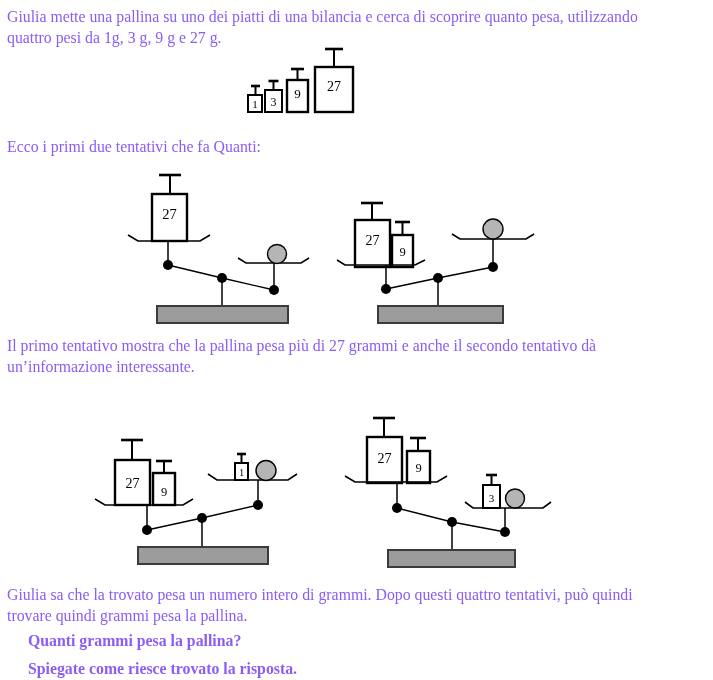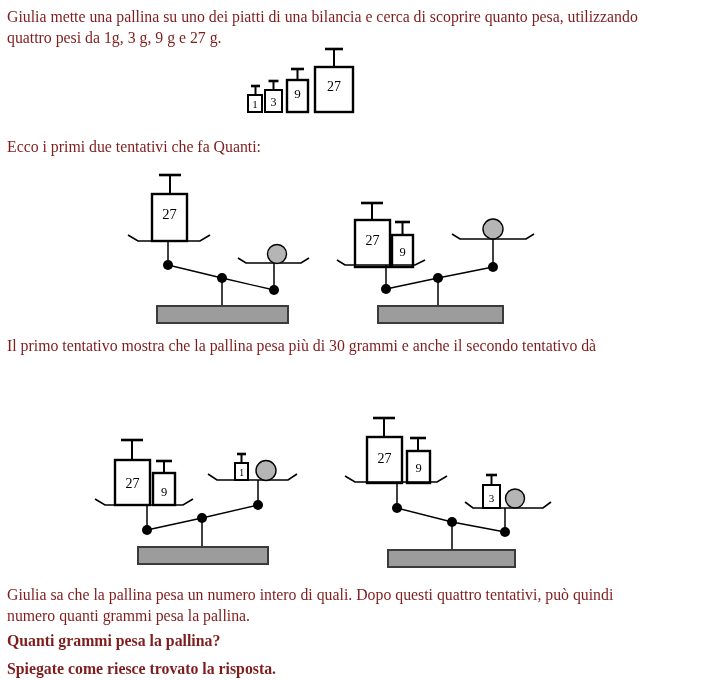--- a/index.html
+++ b/index.html
@@ -1,25 +1,25 @@
 <!DOCTYPE html>
 <html><head>
 <meta charset="utf-8">
 <style>
   html,body { margin:0; padding:0; background:#ffffff; }
   .page {
     position:relative; width:713px; height:680px;
-    background:#ffffff; color:#7f1d1d;
+    background:#ffffff; color:#8b5cf6;
     font-family:"Liberation Serif", serif; overflow:hidden;
   }
   .para {
     position:absolute; left:7px;
     font-size:15.8px; line-height:21px; white-space:nowrap;
   }
-  .bold { font-weight:bold; }
+  .bold { font-weight:bold;margin-left:21px; }
   .fig { position:absolute; }
   svg text { font-family:"Liberation Serif", serif; fill:#000; }
   .wbox  { fill:#ffffff; stroke:#000; stroke-width:2.4; }
   .wboxs { fill:#ffffff; stroke:#000; stroke-width:2; }
   .ln    { stroke:#000; fill:none; }
   .pan   { stroke-width:1.6; }
   .beam  { stroke-width:1.4; }
   .post  { stroke-width:1.5; }
   .cap   { stroke-width:2.6; }
   .stem  { stroke-width:2; }
@@ -96,21 +96,22 @@
     <circle class="ball" cx="163" cy="61" r="10" fill="#b5b5b5"></circle>
     <path class="ln beam" d="M56 121 L108 110 L163 99"></path>
     <circle class="dot" cx="56" cy="121" r="5"></circle>
     <circle class="dot" cx="108" cy="110" r="5"></circle>
     <circle class="dot" cx="163" cy="99" r="5"></circle>
     <path class="ln post" d="M108 110 V138"></path>
     <rect class="base" x="48" y="138" width="125" height="17" fill="#9c9c9c"></rect>
   </svg>
 
   <div class="para" style="top:335px;">
-    <div>Il primo tentativo mostra che la pallina pesa più di 30 grammi e anche il secondo tentativo dà</div>
+    <div>Il primo tentativo mostra che la pallina pesa più di 27 grammi e anche il secondo tentativo dà</div>
+    <div>un’informazione interessante.</div>
   </div>
 
 
   <svg class="fig" style="left:85px; top:425px;" width="225" height="145" viewBox="0 0 225 145">
     <path class="ln cap" d="M36 15 H58"></path>
     <path class="ln stem" d="M47 15 V35"></path>
     <rect class="wbox" x="30" y="35" width="35" height="45"></rect>
     <text x="47.5" y="63" font-size="14" text-anchor="middle">27</text>
     <path class="ln cap" d="M71 36 H87"></path>
     <path class="ln stem" d="M79 36 V48"></path>
@@ -153,20 +154,20 @@
     <path class="ln post" d="M175 98 V122"></path>
     <path class="ln beam" d="M67 98 L122 112 L175 122"></path>
     <circle class="dot" cx="67" cy="98" r="5"></circle>
     <circle class="dot" cx="122" cy="112" r="5"></circle>
     <circle class="dot" cx="175" cy="122" r="5"></circle>
     <path class="ln post" d="M122 112 V140"></path>
     <rect class="base" x="58" y="140" width="127" height="17" fill="#9c9c9c"></rect>
   </svg>
 
   <div class="para" style="top:584px;">
-    <div>Giulia sa che la pallina pesa un numero intero di quali. Dopo questi quattro tentativi, può quindi</div>
-    <div>numero quanti grammi pesa la pallina.</div>
+    <div>Giulia sa che la trovato pesa un numero intero di grammi. Dopo questi quattro tentativi, può quindi</div>
+    <div>trovare quindi grammi pesa la pallina.</div>
   </div>
 
   <div class="para bold" style="top:630px;">Quanti grammi pesa la pallina?</div>
   <div class="para bold" style="top:658px;">Spiegate come riesce trovato la risposta.</div>
 
 </div>
 
 </body></html>

